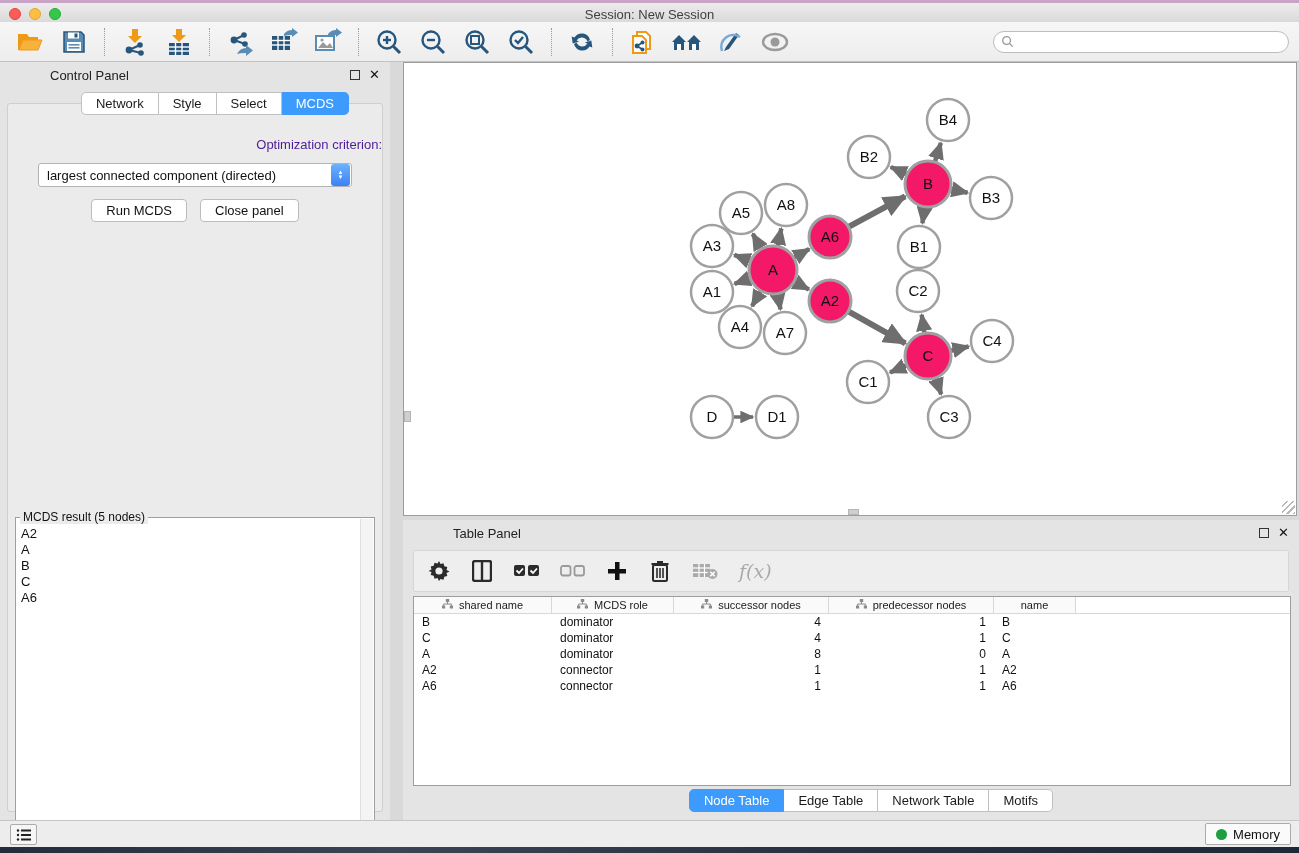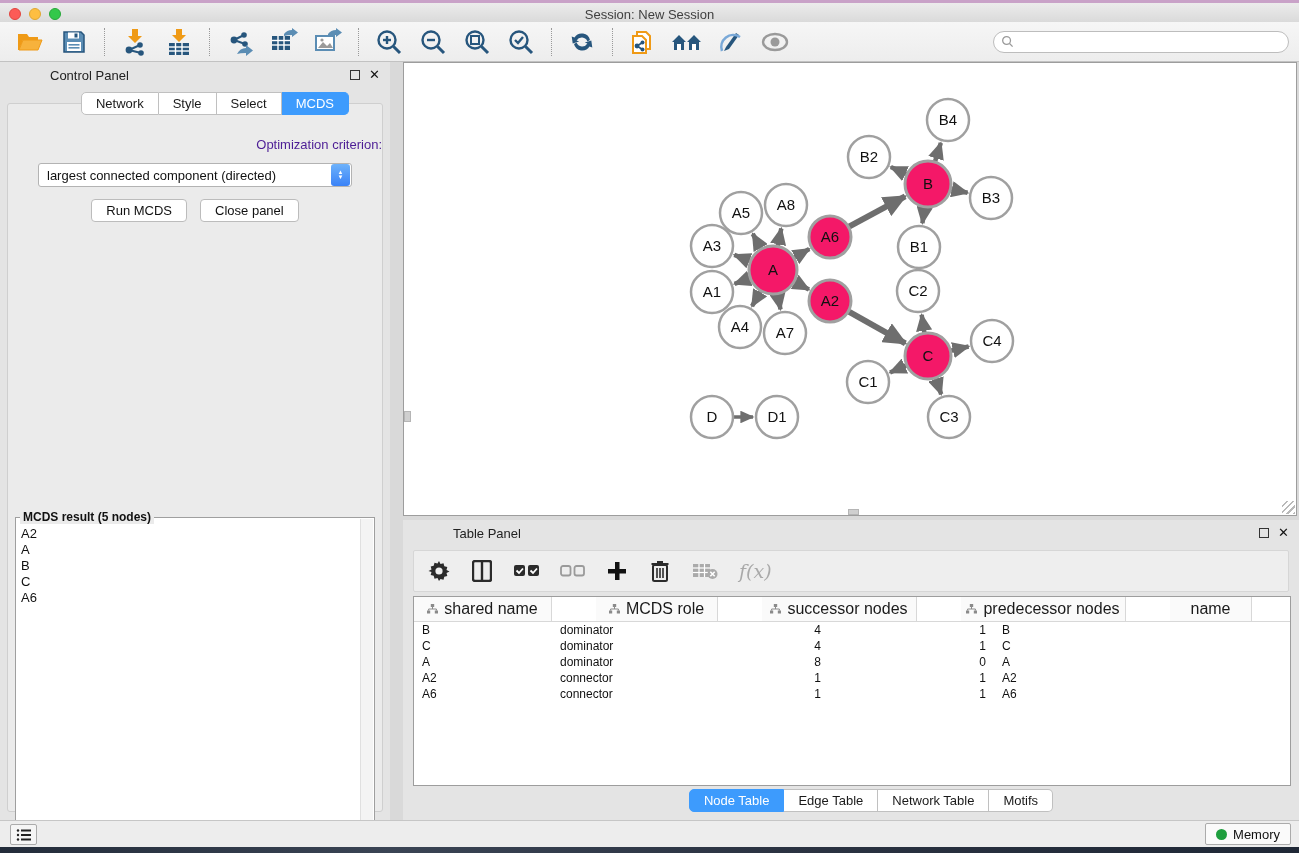--- a/index.html
+++ b/index.html
@@ -57,21 +57,21 @@
   .combo-spin { width:19px; height:22px; margin-right:1px; border-radius:3px;
     background:linear-gradient(#6db2fb,#3a82f7); display:flex; flex-direction:column;
     align-items:center; justify-content:center; color:#fff; }
   .combo-spin span { font-size:6px; line-height:5px; }
   .cp-buttons { margin-top:12px; display:flex; justify-content:center; gap:13px; }
   .cp-btn { font-size:13px; padding:3px 14px; background:#fff; border:1px solid #bcbcbc; border-radius:4px;
     color:#111; cursor:pointer; font-family:"Liberation Sans",sans-serif; }
 
   .mcds-fieldset { position:absolute; left:7px; top:413px; width:360px; height:337px;
     border:1px solid #9f9f9f; background:#fff; }
-  .mcds-legend { position:absolute; top:-8px; left:4px; background:#ebebeb; font-size:12px; color:#111; padding:0 3px;font-weight:bold; }
+  .mcds-legend { position:absolute; top:-8px; left:4px; background:#ebebeb; font-size:12px; color:#111; padding:0 3px; }
   .mcds-list { position:absolute; left:1px; top:6px; right:14px; bottom:1px; background:#fff;
     font-size:13px; color:#111; padding:2px 0 0 4px; }
   .mcds-list div { line-height:16px; }
   .mcds-scroll { position:absolute; top:1px; right:1px; width:13px; bottom:1px; background:#f4f4f4; border-left:1px solid #e0e0e0; }
 
   
   .network-window { position:absolute; left:403px; top:62px; width:894px; height:454px;
     border:1px solid #9d9d9d; background:#fff; }
   .net-titlebar { height:25px; background:linear-gradient(#efefef,#d9d9d9); border-bottom:1px solid #b3b3b3;
     display:flex; align-items:center; position:relative; }
@@ -83,21 +83,21 @@
   .handle-left { position:absolute; left:0px; top:348px; width:7px; height:11px; background:#cfcfcf; border:1px solid #b5b5b5; }
   .handle-bottom { position:absolute; left:444px; bottom:0px; width:11px; height:6px; background:#cfcfcf; border:1px solid #b5b5b5; }
 
   
   .table-panel { position:absolute; left:403px; top:520px; width:896px; height:300px; background:#e4e4e4; }
   .tp-toolbar { position:absolute; left:10px; top:30px; right:10px; height:42px;
     background:#eeeeee; border:1px solid #d6d6d6; border-radius:2px; display:flex; align-items:center; gap:21px; padding:0 14px; }
   .tp-icon { display:flex; align-items:center; justify-content:center; cursor:pointer; min-width:22px; height:26px; }
   .fx-label { font-family:"DejaVu Serif",serif; font-style:italic; font-size:19px; color:#a9a9a9; }
   .tp-table { position:absolute; left:10px; top:76px; right:8px; height:190px; background:#fff; border:1px solid #9d9d9d; overflow:hidden; }
-  .t-header { display:flex; height:25px; border-bottom:1px solid #d8d8d8; font-size:16px; color:#1a1a1a;gap:44px; }
+  .t-header { display:flex; height:17px; border-bottom:1px solid #d8d8d8; font-size:11px; color:#1a1a1a; }
   .t-hcell { background:#fafafa; border-right:1px solid #d8d8d8; display:flex; align-items:center; justify-content:center; gap:6px; }
   .t-row { display:flex; height:16px; font-size:12px; color:#111; align-items:center; }
   .t-cell { padding:0 8px; white-space:nowrap; }
   .num { text-align:right; }
   .tp-tabs { position:absolute; left:0; right:0; top:269px; display:flex; justify-content:center; }
 
   
   .statusbar { position:absolute; left:0; top:820px; width:100%; height:27px; background:#ededed; border-top:1px solid #c6c6c6; }
   .status-list-btn { position:absolute; left:10px; top:3px; width:27px; height:21px; background:#f5f5f5;
     border:1px solid #ababab; border-radius:2px; display:flex; align-items:center; justify-content:center; cursor:pointer; }

